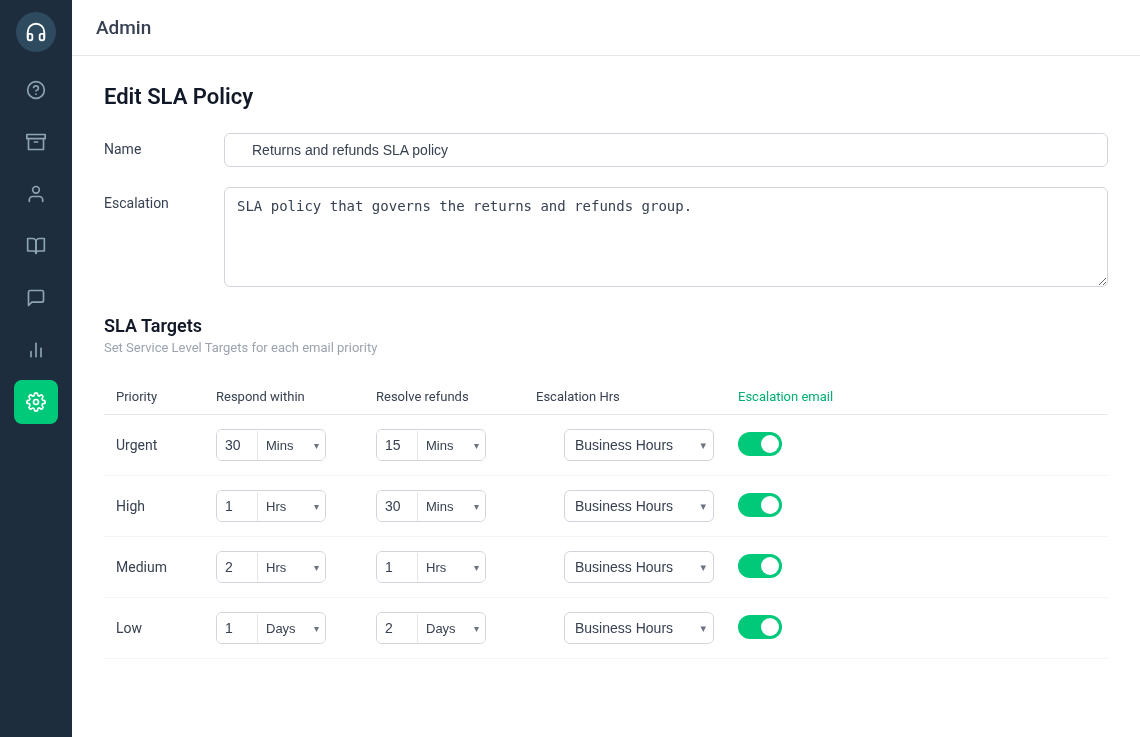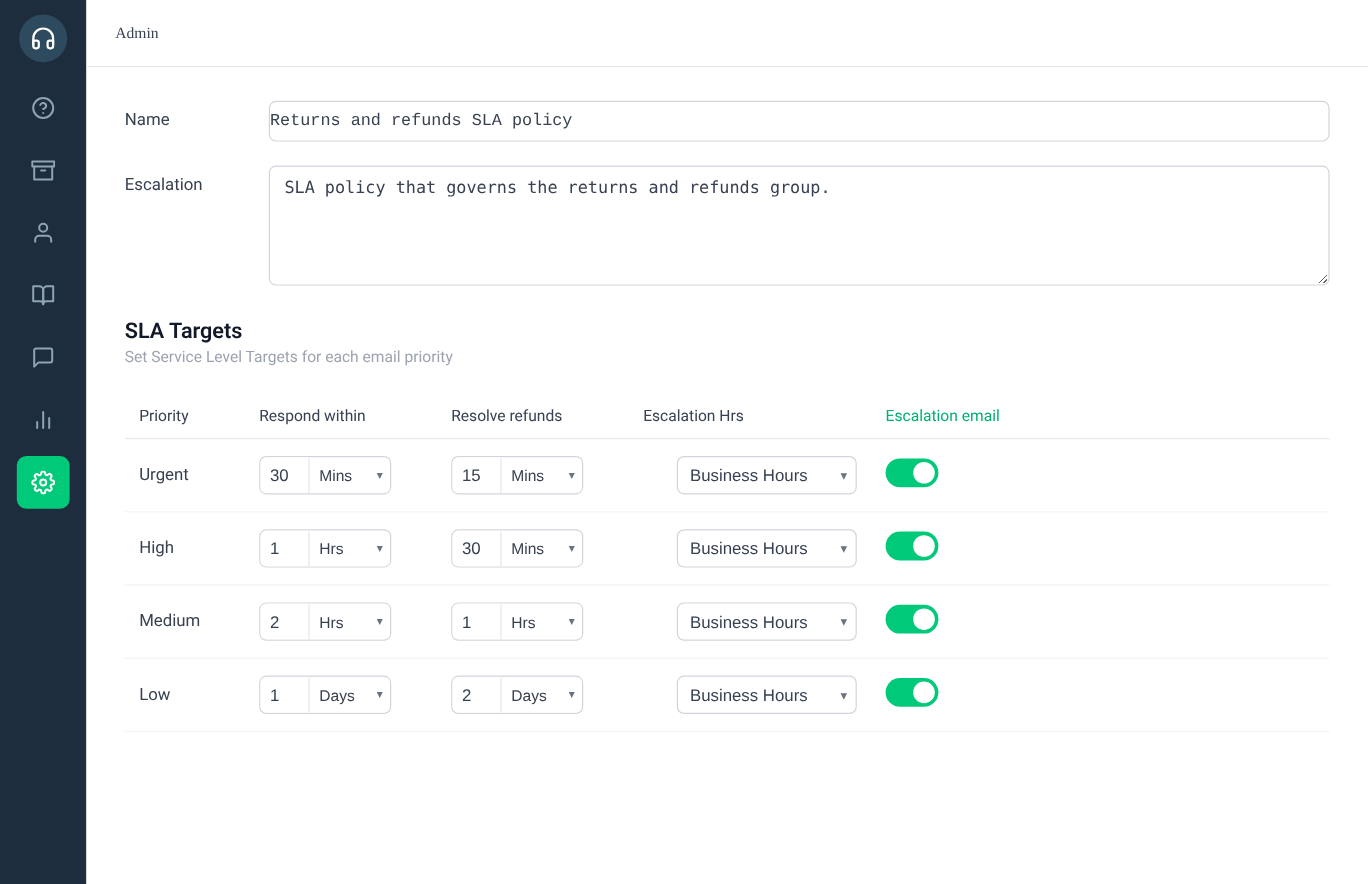--- a/index.html
+++ b/index.html
@@ -48,24 +48,23 @@
 
     
     .header {
       height: 56px;
       border-bottom: 1px solid #e5e7eb;
       display: flex;
       align-items: center;
       padding: 0 24px;
     }
     .header-title {
-      font-size: 13px;
+      font-size: 19px;
       font-weight: 500;
       color: #374151;
-      font-family: Liberation Serif, serif;
     }
 
     
     .content {
       padding: 28px 32px;
       overflow-y: auto;
       flex: 1;
     }
 
     .page-title {
@@ -85,26 +84,25 @@
       width: 120px;
       font-size: 14px;
       color: #374151;
       padding-top: 8px;
       flex-shrink: 0;
     }
     .form-input {
       flex: 1;
       border: 1px solid #d1d5db;
       border-radius: 6px;
-      padding: 8px 0;
+      padding: 8px 27px;
       font-size: 14px;
       color: #374151;
       outline: none;
       background: white;
-      font-family: Liberation Mono, monospace;
     }
     .form-textarea {
       flex: 1;
       border: 1px solid #d1d5db;
       border-radius: 6px;
       padding: 10px 12px;
       font-size: 14px;
       color: #374151;
       height: 100px;
       resize: vertical;
@@ -322,20 +320,21 @@
   </div>
 </div>
 
 <div class="main">
 
   <div class="header">
     <span class="header-title">Admin</span>
   </div>
 
   <div class="content">
+    <h1 class="page-title">Edit SLA Policy</h1>
 
     <div class="form-row">
       <label class="form-label">Name</label>
       <input class="form-input" type="text" value="Returns and refunds SLA policy" style="">
     </div>
 
     <div class="form-row">
       <label class="form-label">Escalation</label>
       <textarea class="form-textarea" style="">SLA policy that governs the returns and refunds group.</textarea>
     </div>

